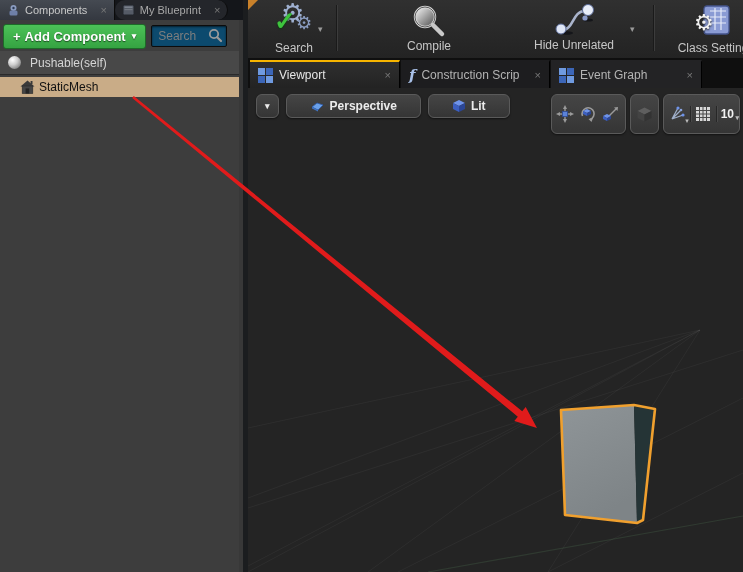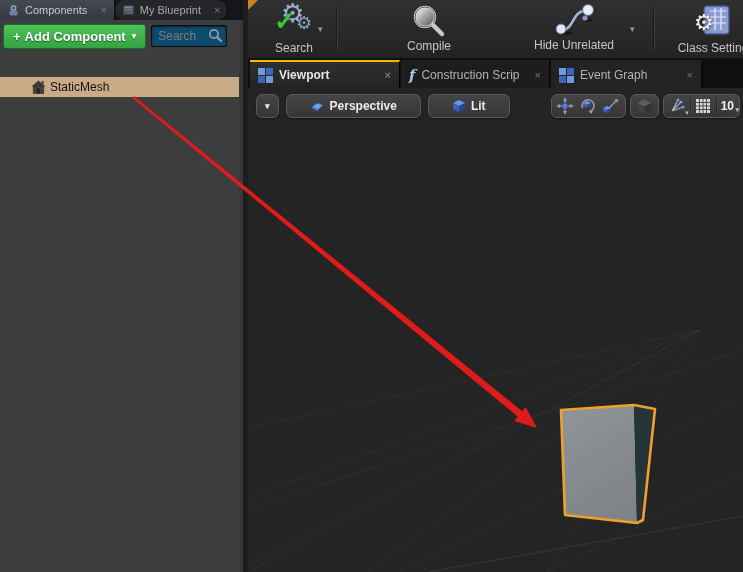--- a/index.html
+++ b/index.html
@@ -21,21 +21,21 @@
   .search-box{margin-left:5px;position:relative;width:74px;height:20px;background:#0c4a6e;
       border:1px solid #0c0c0c;border-radius:2px;box-shadow:inset 0 1px 2px rgba(0,0,0,.6);}
   .search-box input{position:absolute;left:4px;top:1px;width:50px;height:16px;background:transparent;
       border:none;outline:none;color:#bbb;font-size:12px;font-family:"Liberation Sans",sans-serif;}
   .search-box input::placeholder{color:#7e7e7e;}
   .search-glyph{position:absolute;right:3px;top:2px;}
   .tree-row{position:absolute;left:0;width:240px;display:flex;align-items:center;font-size:12px;}
   .row-pushable{top:51px;height:23px;background:#484848;border-bottom:1px solid #2a2a2a;color:#d6d6d6;}
   .sphere{width:13px;height:13px;border-radius:50%;margin:0 9px 0 8px;
       background:radial-gradient(circle at 35% 30%,#ffffff,#cfcfcf 40%,#8a8a8a 75%,#646464);}
-  .row-staticmesh{top:77px;height:20px;background:#c9ac87;color:#111;padding-left:11px;}
+  .row-staticmesh{top:77px;height:20px;background:#c9ac87;color:#111;}
   .row-staticmesh .house{margin:0 4px 0 20px;}
   .scroll-gutter{position:absolute;right:0;top:20px;width:4px;height:552px;background:#383838;}
   .panel-divider{position:absolute;left:243px;top:0;width:5px;height:572px;background:#1b1d1f;border-right:1px solid #0a0a0a;}
   
   .main-toolbar{position:absolute;left:248px;top:0;width:495px;height:58px;
       background:linear-gradient(#303030,#232323);border-bottom:1px solid #141414;}
   .corner-wedge{position:absolute;left:0;top:0;width:0;height:0;
       border-top:10px solid #c9812a;border-right:10px solid transparent;}
   .tb-item{position:absolute;top:4px;display:flex;flex-direction:column;align-items:center;}
   .tb-label{font-size:12px;color:#c6c6c6;margin-top:1px;white-space:nowrap;}
@@ -44,36 +44,36 @@
   .icon-stack{position:relative;width:38px;height:36px;}
   .gear-big{position:absolute;left:6px;top:-6px;font-size:26px;color:#9fb0d0;}
   .gear-small{position:absolute;left:21px;top:8px;font-size:18px;color:#8a9cc0;}
   .check-mark{position:absolute;left:-1px;top:2px;font-size:26px;font-weight:bold;color:#3ec43e;text-shadow:0 1px 2px #0a3a0a;}
   .cs-gear{position:absolute;left:-4px;top:6px;font-size:22px;color:#f2f2f2;text-shadow:0 1px 2px #222;}
   
   .doc-tabbar{position:absolute;left:248px;top:58px;width:495px;height:30px;background:#0f0f0f;}
   .doc-tab{position:absolute;top:2px;height:28px;display:flex;align-items:center;gap:6px;
       padding:0 8px;font-size:12px;border-right:1px solid #000;box-sizing:border-box;}
   .doc-tab .tab-close{margin-left:auto;}
-  .doc-tab.active{background:linear-gradient(#2f2f2f,#232323);border-top:2px solid #f7b500;height:28px;color:#e6e6e6;font-weight:bold;}
+  .doc-tab.active{background:linear-gradient(#2f2f2f,#232323);border-top:2px solid #f7b500;height:28px;color:#e6e6e6;}
   .doc-tab.inactive{background:#1d1d1f;color:#b4b4b4;border-top:2px solid transparent;}
   .grid4{display:grid;grid-template-columns:7px 7px;grid-template-rows:7px 7px;gap:1px;}
   .grid4 span{display:block;}
   .g-light{background:#6f9ae0;} .g-dark{background:#3c66b8;}
   .f-icon{font-family:"DejaVu Serif",serif;font-style:italic;font-weight:bold;color:#a8c0e8;font-size:15px;}
   
   .viewport{position:absolute;left:248px;top:88px;width:495px;height:484px;background:#242424;overflow:hidden;}
   .vp-layer{position:absolute;left:0;top:0;}
   .vp-btn{display:inline-flex;align-items:center;gap:5px;background:linear-gradient(#454545,#353535);
       border:1px solid #5a5a5a;border-radius:6px;height:22px;padding:0 23px;color:#ececec;
       font-weight:bold;font-size:12px;box-shadow:0 1px 2px rgba(0,0,0,.5);}
   .vp-left{position:absolute;left:8px;top:6px;display:flex;gap:7px;}
   .vp-right{position:absolute;right:3px;top:6px;display:flex;gap:4px;align-items:flex-start;}
   .tool-pill{display:flex;align-items:center;background:linear-gradient(#454545,#353535);
-      border:1px solid #5a5a5a;border-radius:6px;height:22px;padding:0 2px;box-shadow:0 1px 2px rgba(0,0,0,.5);}
+      border:1px solid #5a5a5a;border-radius:6px;height:22px;padding:8px 2px;box-shadow:0 1px 2px rgba(0,0,0,.5);}
   .tool-btn{display:flex;align-items:center;justify-content:center;width:23px;height:20px;position:relative;}
   .pill-sep{width:1px;height:16px;background:#272727;box-shadow:1px 0 0 #4a4a4a;margin:0 1px;}
   .mini-caret{position:absolute;right:0px;bottom:-1px;font-size:7px;color:#bbb;}
   .snap-val{color:#f2f2f2;font-weight:bold;font-size:12px;padding:0 3px;position:relative;}
   .arrow-overlay{position:absolute;left:0;top:0;pointer-events:none;}
 </style>
 </head>
 <body>
 
 <div class="app">
@@ -108,20 +108,24 @@
       </div>
       <div class="search-box">
         <input type="text" placeholder="Search" style="">
         <svg class="search-glyph" width="15" height="15" viewBox="0 0 15 15">
           <circle cx="6" cy="6" r="4.2" fill="none" stroke="#9a9a9a" stroke-width="1.8"></circle>
           <line x1="9.2" y1="9.2" x2="13" y2="13" stroke="#9a9a9a" stroke-width="2.2" stroke-linecap="round"></line>
         </svg>
       </div>
     </div>
 
+    <div class="tree-row row-pushable">
+      <span class="sphere"></span>
+      <span>Pushable(self)</span>
+    </div>
 
     <div class="tree-row row-staticmesh">
       <svg class="house" width="15" height="14" viewBox="0 0 15 14">
         <polygon points="7.5,0.5 14.5,6.5 0.5,6.5" fill="#3a3a3a"></polygon>
         <rect x="2.2" y="6" width="10.6" height="7.5" fill="#454545" stroke="#2a2a2a" stroke-width="0.6"></rect>
         <rect x="5.6" y="8.4" width="3.6" height="5.1" fill="#252525"></rect>
         <rect x="10.6" y="1" width="1.9" height="3.2" fill="#3a3a3a"></rect>
       </svg>
       <span>StaticMesh</span>
     </div>

